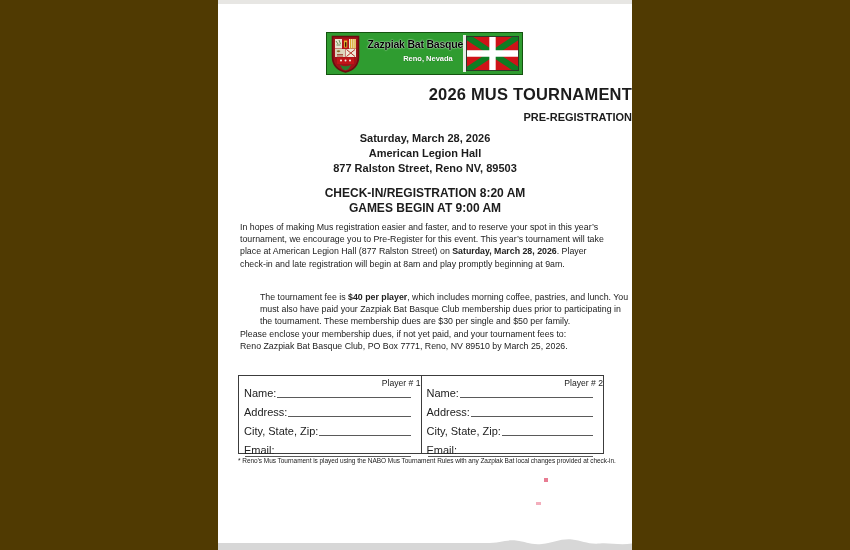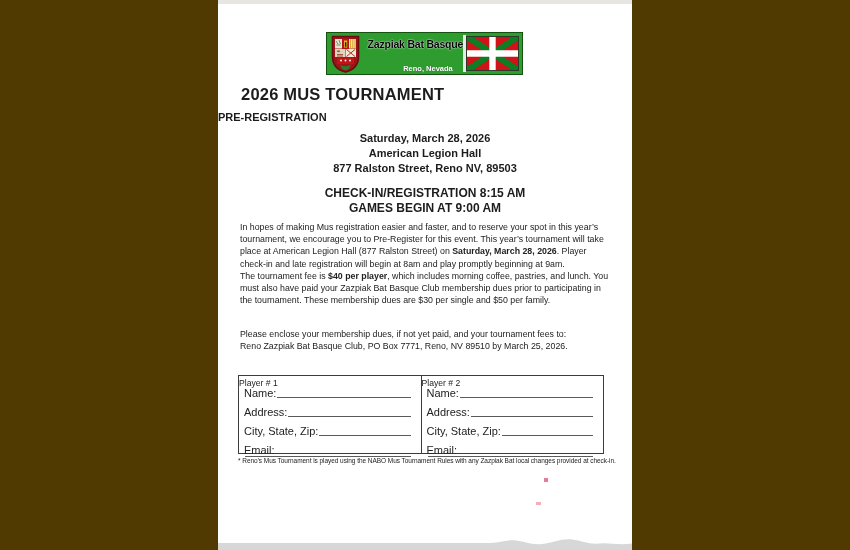--- a/index.html
+++ b/index.html
@@ -18,57 +18,57 @@
     position:absolute;left:108px;top:32px;width:197px;height:43px;
     background:#2f9c30;border:1px solid #14530f;box-sizing:border-box;
   }
   .crest{position:absolute;left:4px;top:2px;width:29px;height:38px;}
   .banner-text{position:absolute;left:36px;top:5px;width:130px;text-align:center;}
   .org-name{
     font-size:10.5px;font-weight:bold;color:#000;line-height:13px;letter-spacing:-0.2px;
     text-shadow:0 0 2px rgba(255,255,255,.85),0 0 1px rgba(255,255,255,.9);
   }
   .org-loc{
-    font-size:7.5px;font-weight:bold;color:#fff;line-height:11px;margin-top:12px;
+    font-size:7.5px;font-weight:bold;color:#fff;line-height:11px;margin-top:2px;
     text-shadow:0 0 1px rgba(0,0,0,.4);
   }
   .flag-margin{position:absolute;right:56px;top:2px;width:3px;height:37px;background:#e9ece6;}
   .flag{position:absolute;right:3px;top:3px;width:53px;height:35px;}
   
   .doc-title{
-    position:absolute;top:85px;left:0;width:100%;text-align:left;
-    font-size:16.5px;font-weight:bold;color:#1c1c1c;letter-spacing:.2px;padding-left:23px;
+    position:absolute;top:85px;left:0;width:100%;text-align:right;
+    font-size:16.5px;font-weight:bold;color:#1c1c1c;letter-spacing:.2px;
   }
   .doc-subtitle{
-    position:absolute;top:111px;left:0;width:100%;text-align:left;
+    position:absolute;top:111px;left:0;width:100%;text-align:right;
     font-size:11px;font-weight:bold;color:#1c1c1c;
   }
   .date-block{
     position:absolute;top:131px;left:0;width:100%;text-align:center;
     font-size:11px;font-weight:bold;color:#1c1c1c;line-height:15px;
   }
   .checkin-block{
     position:absolute;top:186px;left:0;width:100%;text-align:center;
     font-size:12px;font-weight:bold;color:#1c1c1c;line-height:14.5px;
   }
   
   .body-par{
     position:absolute;left:22px;width:374px;margin:0;
     font-size:8.8px;line-height:12.2px;color:#222;
   }
-  .p1{top:221px;} .p2{top:270px;} .p3{top:328px;} .p4{top:356px;}
+  .p1{top:221px;} .p2{top:291px;margin-left:20px;} .p3{top:328px;} .p4{top:356px;}
   
   .reg-table{
     position:absolute;left:20px;top:375px;width:366px;height:79px;
     border:1.5px solid #3c3c3c;box-sizing:border-box;display:flex;
   }
   .reg-cell{flex:1;position:relative;box-sizing:border-box;padding:0 10px 0 5px;}
   .reg-cell.first{border-right:1.5px solid #3c3c3c;}
   .cell-header{
-    position:absolute;top:2px;left:0;width:100%;text-align:left;
+    position:absolute;top:2px;left:0;width:100%;text-align:right;
     font-size:8.6px;color:#222;
   }
   .field-row{position:absolute;left:5px;right:10px;display:flex;font-size:11px;color:#222;}
   .fr0{top:11px;} .fr1{top:30px;} .fr2{top:49px;} .fr3{top:68px;flex-direction:column;}
   .field-line{flex:1;border-bottom:1px solid #5a5a5a;margin:0 0 1px 1px;}
   
   .footnote{
     position:absolute;left:20px;top:457px;width:390px;
     font-size:6.5px;letter-spacing:-0.05px;color:#222;white-space:nowrap;
   }
@@ -123,21 +123,21 @@
   <div class="doc-title">2026 MUS TOURNAMENT</div>
   <div class="doc-subtitle">PRE-REGISTRATION</div>
 
   <div class="date-block">
     <div>Saturday, March 28, 2026</div>
     <div>American Legion Hall</div>
     <div>877 Ralston Street, Reno NV, 89503</div>
   </div>
 
   <div class="checkin-block">
-    <div>CHECK-IN/REGISTRATION 8:15 AM</div>
+    <div>CHECK-IN/REGISTRATION 8:20 AM</div>
     <div>GAMES BEGIN AT 9:00 AM</div>
   </div>
 
   <p class="body-par p1"><span>In hopes of making Mus registration easier and faster, and to reserve your spot in this year’s tournament, we encourage you to Pre-Register for this event. This year’s tournament will take place at American Legion Hall (877 Ralston Street) on </span><b>Saturday, March 28, 2026</b><span>. Player check-in and late registration will begin at 8am and play promptly beginning at 9am.</span></p>
 
   <p class="body-par p2"><span>The tournament fee is </span><b>$40 per player</b><span>, which includes morning coffee, pastries, and lunch. You must also have paid your Zazpiak Bat Basque Club membership dues prior to participating in the tournament. These membership dues are $30 per single and $50 per family.</span></p>
 
   <p class="body-par p3">
     <span style="display:block">Please enclose your membership dues, if not yet paid, and your tournament fees to:</span>
     <span style="display:block">Reno Zazpiak Bat Basque Club, PO Box 7771, Reno, NV 89510 by March 25, 2026.</span>

